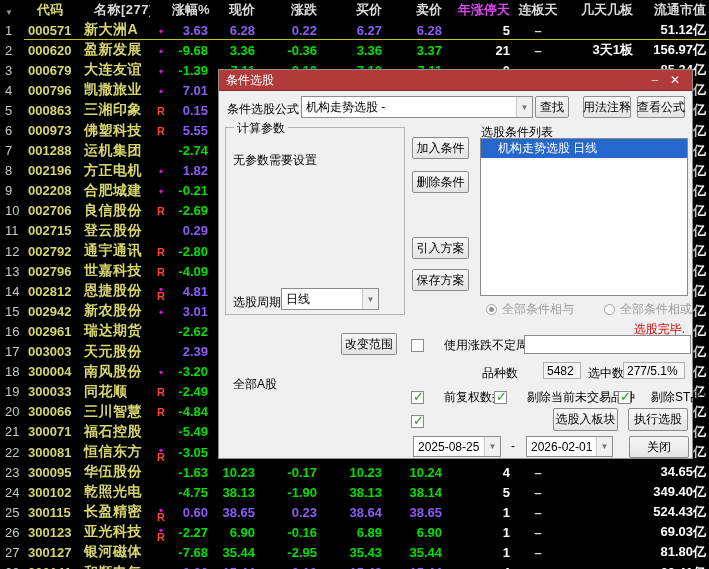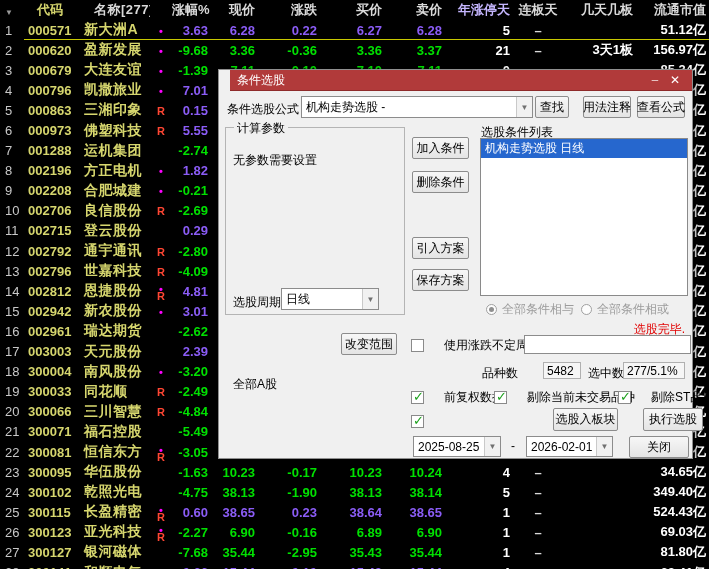--- a/index.html
+++ b/index.html
@@ -28,35 +28,35 @@
   .up{color:#8b5cf6;}
   .down{color:#00e000;}
   .sorticon{font-size:8px;color:#9a9a9a;}
   .mdot{color:#ff00ff;font-size:11px;line-height:6px;}
   .rmark{color:#ff4633;font-size:11px;font-weight:700;line-height:9px;}
   .mk-stack{display:inline-flex;flex-direction:column;align-items:center;justify-content:center;}
 
   
   .dialog{position:absolute;left:218px;top:69px;width:475px;height:390px;background:#f0f0f0;
           border:1px solid #8f8f8f;box-shadow:2px 2px 6px rgba(0,0,0,.55);font-size:12px;color:#000;}
-  .titlebar{position:absolute;left:11px;top:0;right:0;height:21px;background:#b13a3a;border-bottom:1px solid #8e2a2a;
+  .titlebar{position:absolute;left:0;top:0;right:0;height:21px;background:#b13a3a;border-bottom:1px solid #8e2a2a;
             color:#fff;display:flex;align-items:center;padding:0 7px;font-size:12px;}
   .t-title{flex:1;}
   .t-btn{width:20px;text-align:center;color:#fff;font-size:12px;line-height:21px;cursor:default;}
   .dlg-label{position:absolute;white-space:nowrap;}
   .btn{position:absolute;background:linear-gradient(#f7f7f7,#e4e4e4);border:1px solid #8c8c8c;border-radius:2px;
        font-size:12px;display:flex;align-items:center;justify-content:center;white-space:nowrap;color:#000;}
   .combo{position:absolute;background:#fff;border:1px solid #8c8c8c;display:flex;align-items:center;}
   .combo .val{flex:1;padding-left:4px;white-space:nowrap;overflow:hidden;}
   .combo .arrow{width:16px;align-self:stretch;border-left:1px solid #c9c9c9;background:#f1f1f1;
                 display:flex;align-items:center;justify-content:center;color:#707070;font-size:8px;}
   .group{position:absolute;border:1px solid #b4b4b4;}
   .group .glabel{position:absolute;top:-8px;left:8px;background:#f0f0f0;padding:0 3px;font-size:12px;}
   .listbox{position:absolute;background:#fff;border:1px solid #8a8a8a;}
-  .listsel{height:19px;background:#2667ce;color:#fff;display:flex;align-items:center;padding-left:4px;white-space:nowrap;}
+  .listsel{height:19px;background:#2667ce;color:#fff;display:flex;align-items:center;padding-left:17px;white-space:nowrap;}
   .cbrow{position:absolute;display:flex;align-items:center;gap:20px;white-space:nowrap;}
   .cbbox{width:13px;height:13px;background:#fff;border:1px solid #8a8a8a;position:relative;flex:0 0 auto;}
   .cbbox.checked::after{content:"✓";position:absolute;left:1px;top:-3px;color:#1ca01c;font-size:13px;font-weight:700;}
   .radiorow{position:absolute;display:flex;align-items:center;gap:5px;color:#9c9c9c;white-space:nowrap;}
   .radio{width:11px;height:11px;border:1px solid #a0a0a0;border-radius:50%;background:#fdfdfd;position:relative;flex:0 0 auto;}
   .radio.sel::after{content:"";position:absolute;left:2px;top:2px;width:5px;height:5px;border-radius:50%;background:#8f8f8f;}
   .field{position:absolute;background:#fff;border:1px solid #8c8c8c;}
   .statfield{position:absolute;background:#f6f6f6;border:1px solid #b0b0b0;font-size:12px;display:flex;align-items:center;padding-left:3px;}
   .status{position:absolute;color:#e10000;font-size:12px;}
 </style>
@@ -68,21 +68,21 @@
   <div class="tblhead">
     <div class="c c-num"><span class="sorticon">▼</span></div>
     <div class="c c-code" style="padding-left:13px;">代码</div>
     <div class="c c-name" style="color:#d9d9d9;font-size:13px;padding-left:16px;">名称[277]·</div>
     <div class="c c-marker"></div>
     <div class="c c-pct">涨幅%</div>
     <div class="c c-price">现价</div>
     <div class="c c-chg">涨跌</div>
     <div class="c c-buy">买价</div>
     <div class="c c-sell">卖价</div>
-    <div class="c c-ylimit" style="color:#c4b5fd;">年涨停天</div>
+    <div class="c c-ylimit" style="color:#d946ef;">年涨停天</div>
     <div class="c c-lianban">连板天</div>
     <div class="c c-jtjb" style="color:#d9d9d9;">几天几板</div>
     <div class="c c-mktcap" style="color:#d9d9d9;">流通市值</div>
   </div>
 
   <div id="rows">
       <div class="row selected">
       <div class="c c-num">1</div>
       <div class="c c-code">000571</div>
       <div class="c c-name">新大洲A</div>
@@ -549,21 +549,21 @@
 
     <span class="dlg-label" style="left:262px;top:54px;">选股条件列表</span>
     <div class="listbox" style="left:261px;top:68px;width:208px;height:158px;">
       <div class="listsel">机构走势选股  日线</div>
     </div>
 
     <div class="radiorow" style="left:267px;top:231px;">
       <span class="radio sel"></span>
       <span>全部条件相与</span>
     </div>
-    <div class="radiorow" style="left:362px;top:231px;">
+    <div class="radiorow" style="left:385px;top:231px;">
       <span class="radio"></span>
       <span>全部条件相或</span>
     </div>
 
     <span class="status" style="right:7px;top:251px;">选股完毕.</span>
 
     <span class="dlg-label" style="left:14px;top:270px;margin-top:36px;">全部А股</span>
     <div class="btn" style="left:122px;top:263px;width:56px;height:22px;">改变范围</div>
 
     <div class="cbrow" style="left:192px;top:267px;">
@@ -591,21 +591,21 @@
     </div>
     <div class="cbrow" style="left:399px;top:319px;">
       <span class="cbbox checked"></span>
       <span>剔除ST品种</span>
     </div>
 
     <div class="cbrow" style="left:192px;top:345px;">
       <span class="cbbox checked"></span>
     </div>
     <div class="btn" style="left:334px;top:338px;width:65px;height:23px;">选股入板块</div>
-    <div class="btn" style="left:409px;top:338px;width:60px;height:23px;margin-left:15px;">执行选股</div>
+    <div class="btn" style="left:409px;top:338px;width:60px;height:23px;">执行选股</div>
 
     <div class="combo" style="left:194px;top:366px;width:88px;height:21px;">
       <span class="val">2025-08-25</span>
       <span class="arrow">▼</span>
     </div>
     <span class="dlg-label" style="left:292px;top:369px;">-</span>
     <div class="combo" style="left:307px;top:366px;width:87px;height:21px;">
       <span class="val">2026-02-01</span>
       <span class="arrow">▼</span>
     </div>

